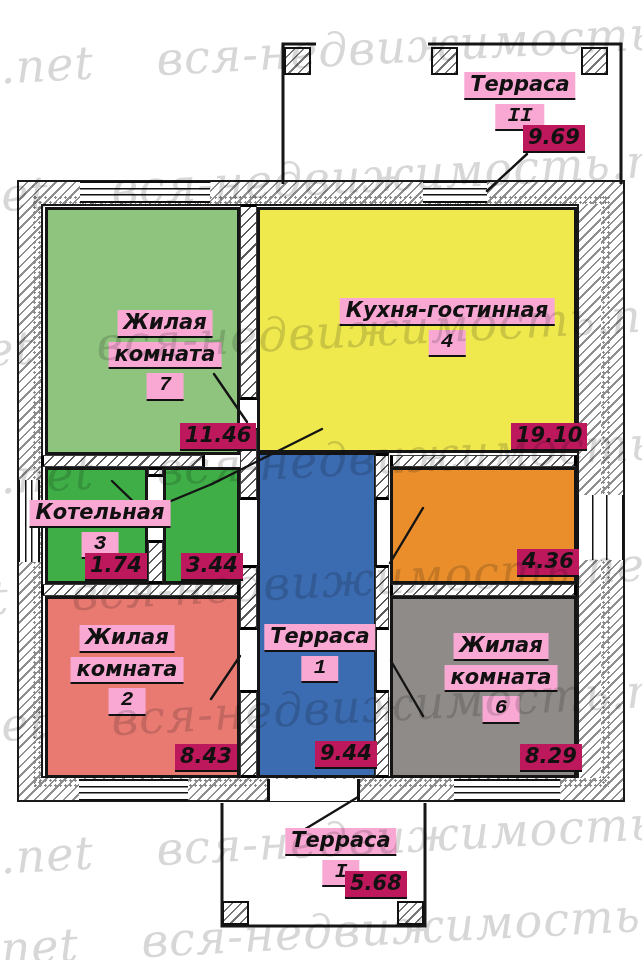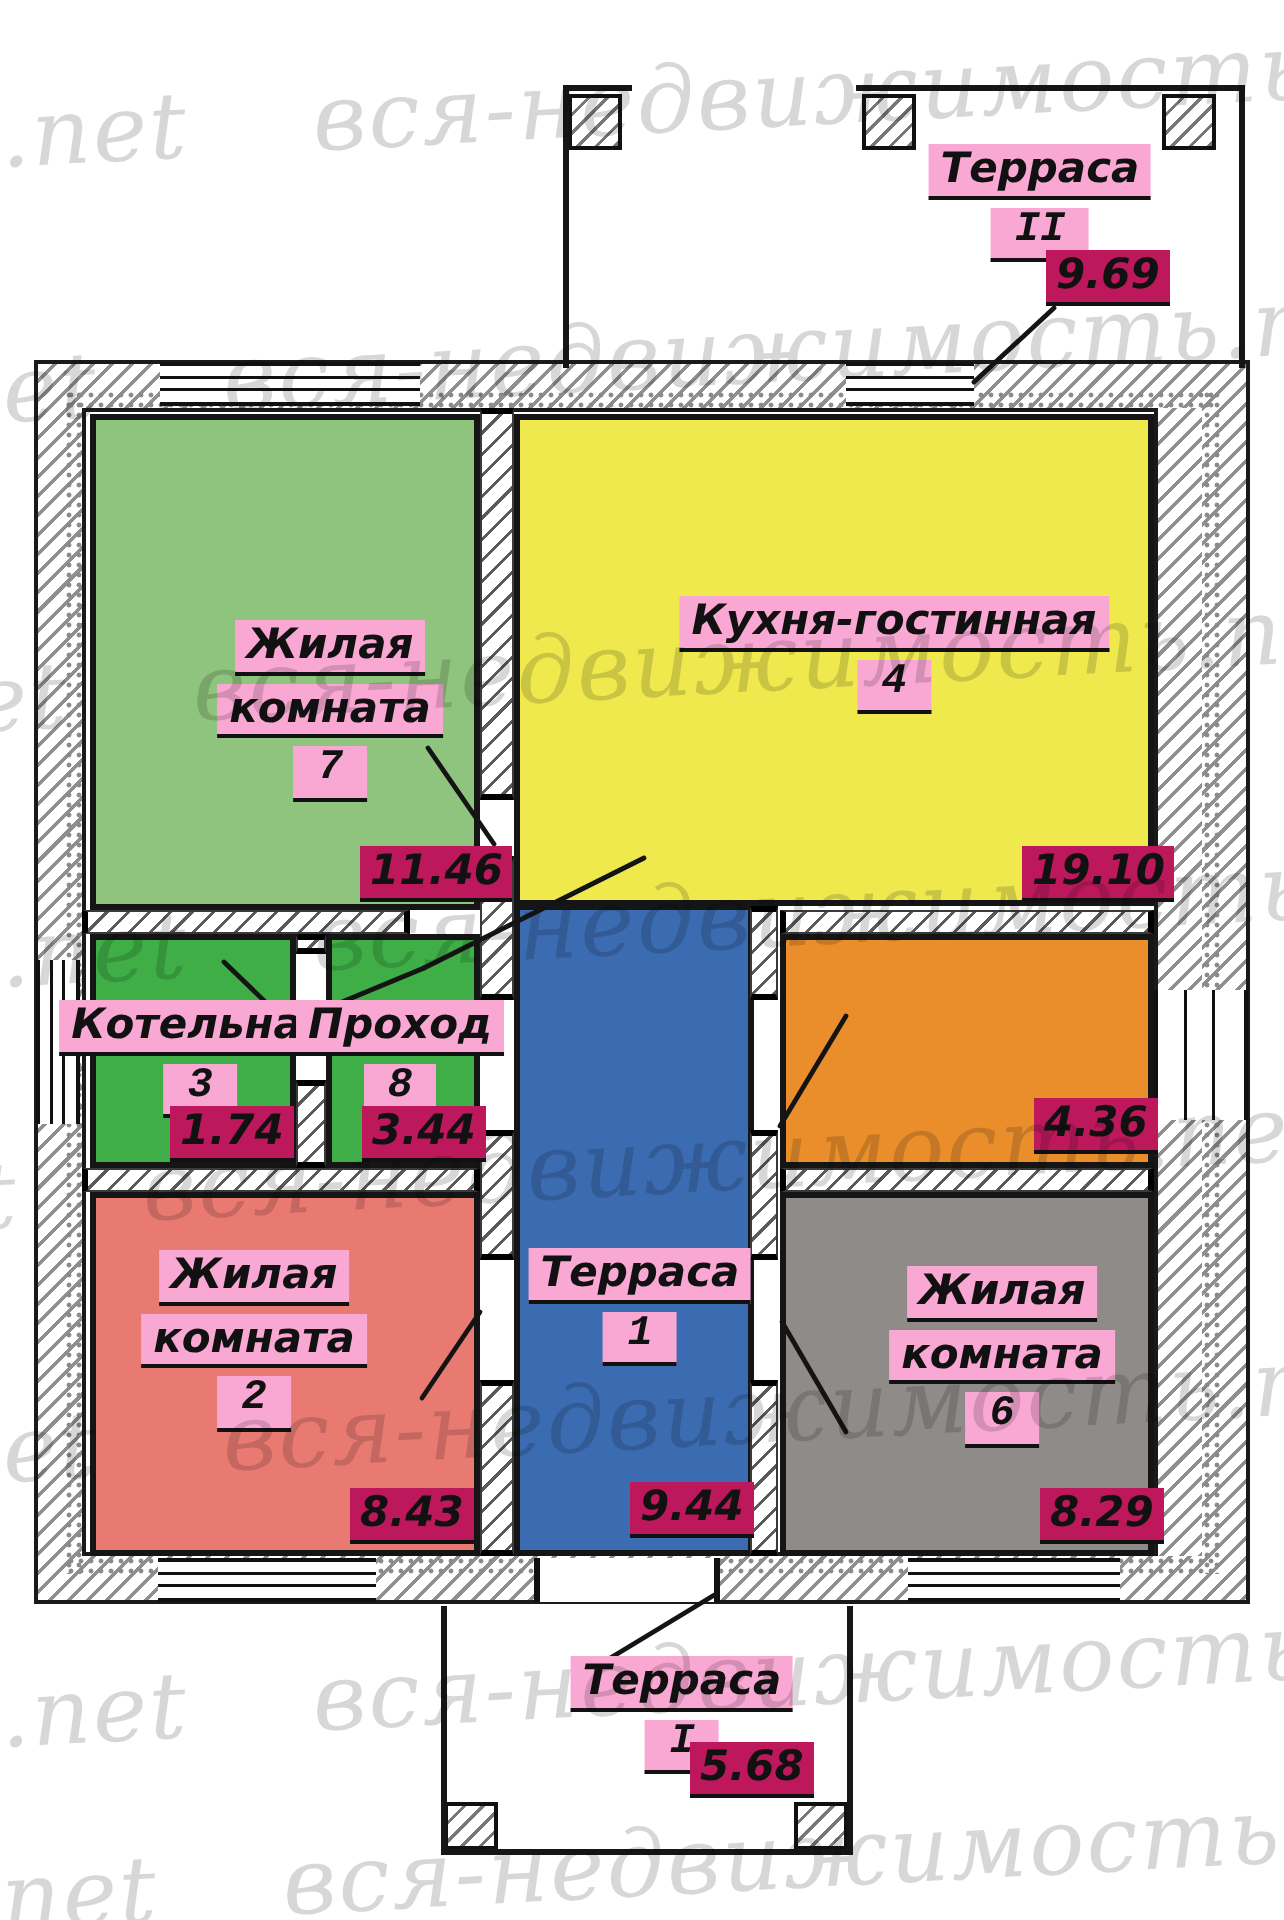--- a/index.html
+++ b/index.html
@@ -121,24 +121,20 @@
     <span class="ln num">7</span>
   </div>
   <div class="lbl" style="left:447px;top:298px">
     <span class="ln">Кухня-гостинная</span>
     <span class="ln num">4</span>
   </div>
   <div class="lbl" style="left:100px;top:500px">
     <span class="ln">Котельная</span>
     <span class="ln num">3</span>
   </div>
-  <div class="lbl" style="left:200px;top:500px">
-    <span class="ln">Проход</span>
-    <span class="ln num">8</span>
-  </div>
   <div class="lbl" style="left:127px;top:625px">
     <span class="ln">Жилая</span>
     <span class="ln">комната</span>
     <span class="ln num">2</span>
   </div>
   <div class="lbl" style="left:320px;top:624px">
     <span class="ln">Терраса</span>
     <span class="ln num">1</span>
   </div>
   <div class="lbl" style="left:501px;top:633px">

